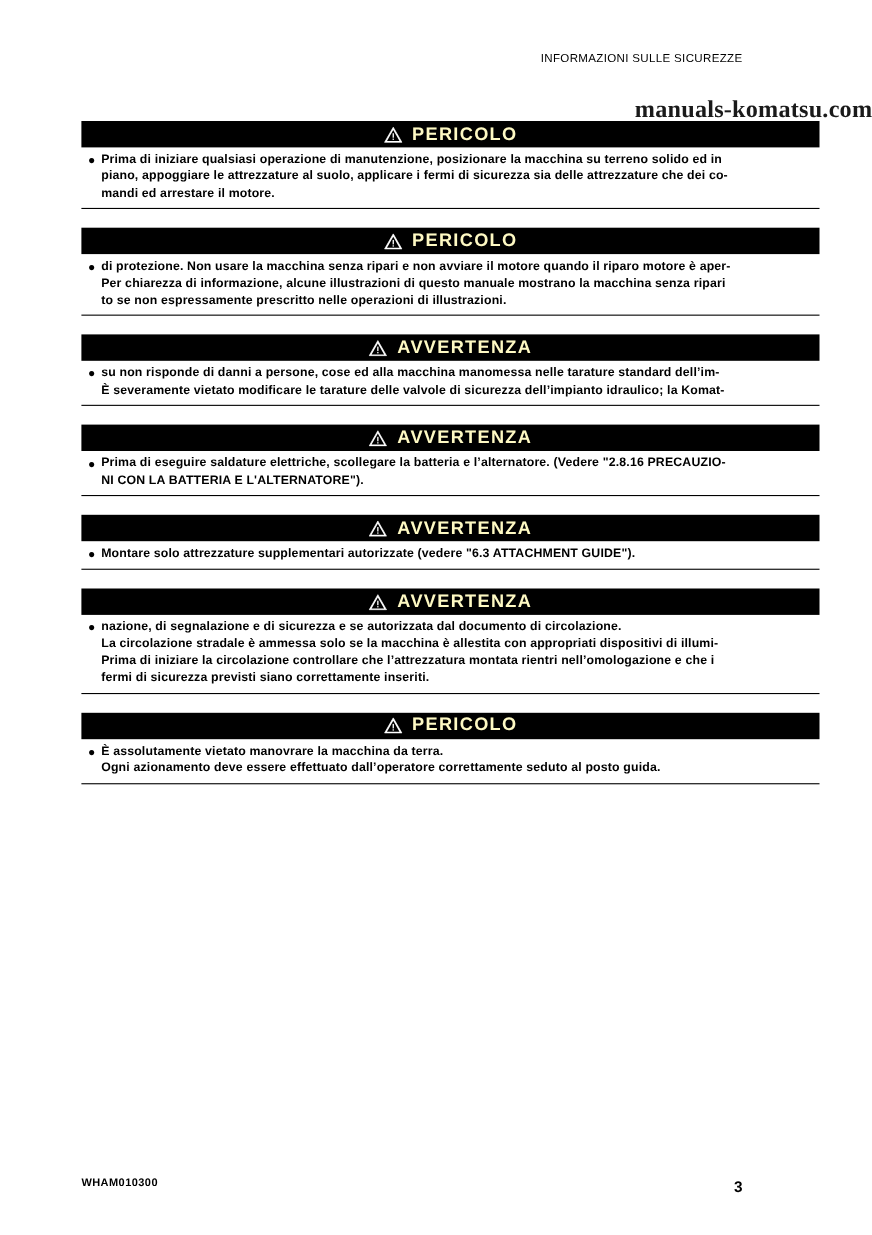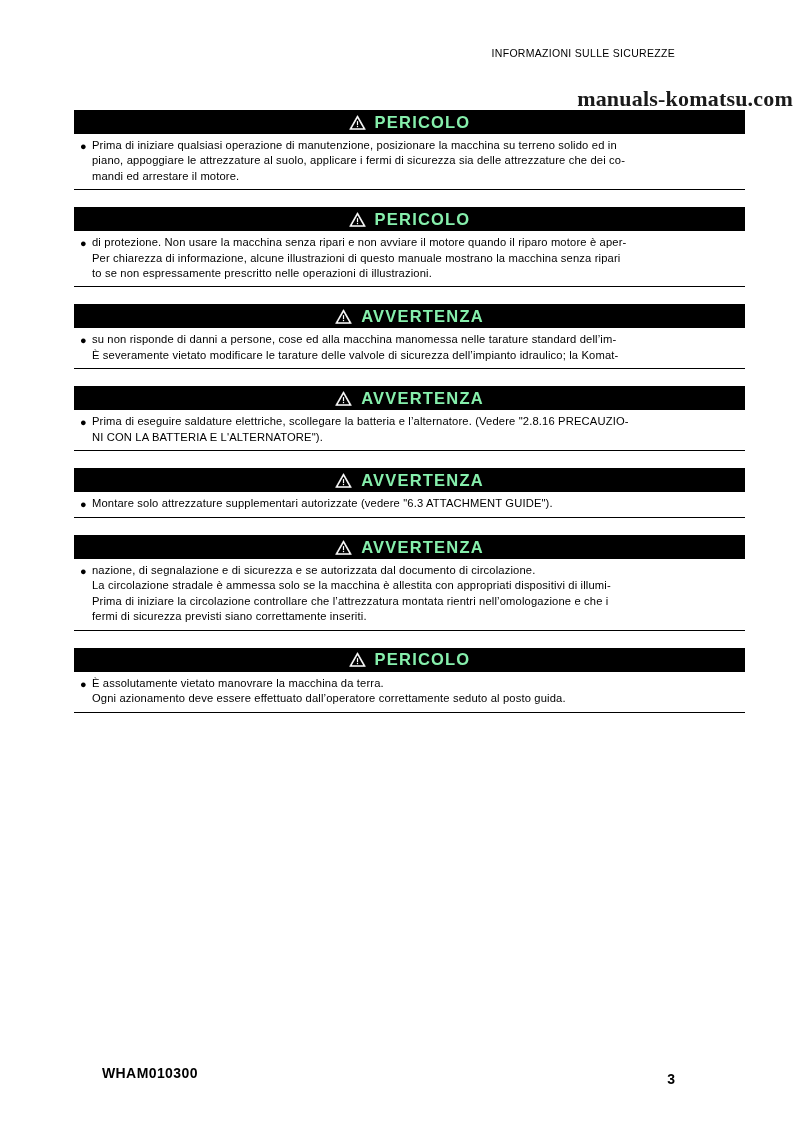--- a/index.html
+++ b/index.html
@@ -46,21 +46,21 @@
     position: absolute;
     top: 110px;
     left: 74px;
     width: 671px;
   }
   .block {
     margin-bottom: 17px;
   }
   .banner {
     background: #000000;
-    color: #86efac;
+    color: #fef9c3;
     height: 24px;
     display: flex;
     align-items: center;
     justify-content: center;
     gap: 9px;
   }
   .banner .warn-icon {
     display: inline-block;
     width: 17px;
     height: 15px;
@@ -87,37 +87,36 @@
     flex: 0 0 auto;
     width: 12px;
     font-size: 11px;
     line-height: 15px;
     padding-top: 1px;
   }
   .bullet-text {
     flex: 1 1 auto;
     font-size: 11.2px;
     line-height: 15.4px;
-    font-weight: normal;
+    font-weight: bold;
     letter-spacing: 0.15px;
     text-align: justify;
     padding-right: 2px;
   }
   .bullet-text .ln {
     display: block;
     white-space: nowrap;
   }
   .footer-code {
     position: absolute;
     left: 74px;
     bottom: 42px;
-    font-size: 14px;
+    font-size: 10px;
     font-weight: bold;
     letter-spacing: 0.4px;
-    margin-left: 28px;
   }
   .footer-page {
     position: absolute;
     right: 48px;
     bottom: 36px;
     font-size: 14px;
     font-weight: bold;
   }
 </style>
 </head>

